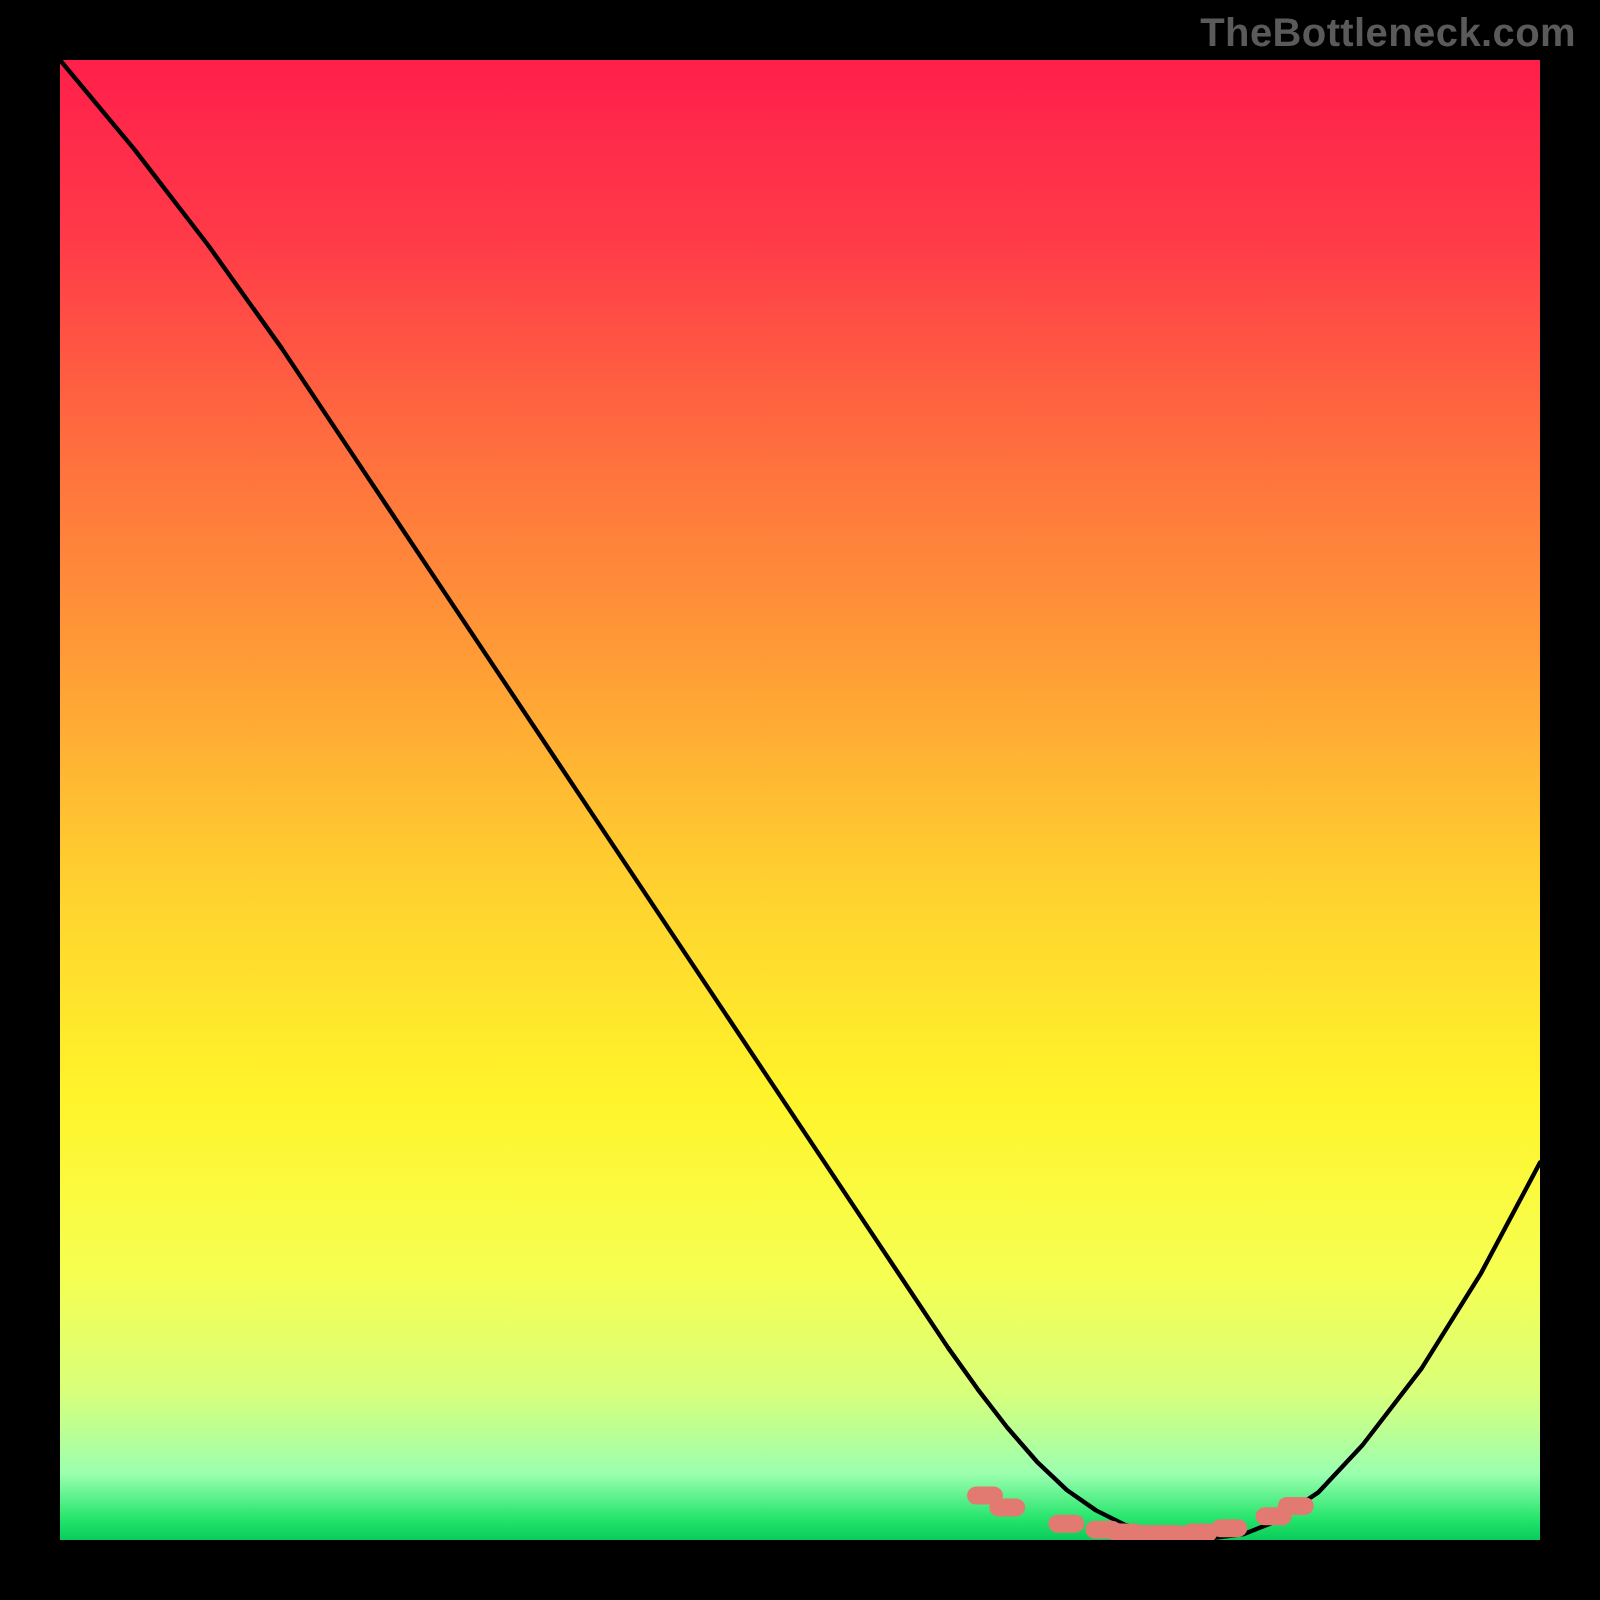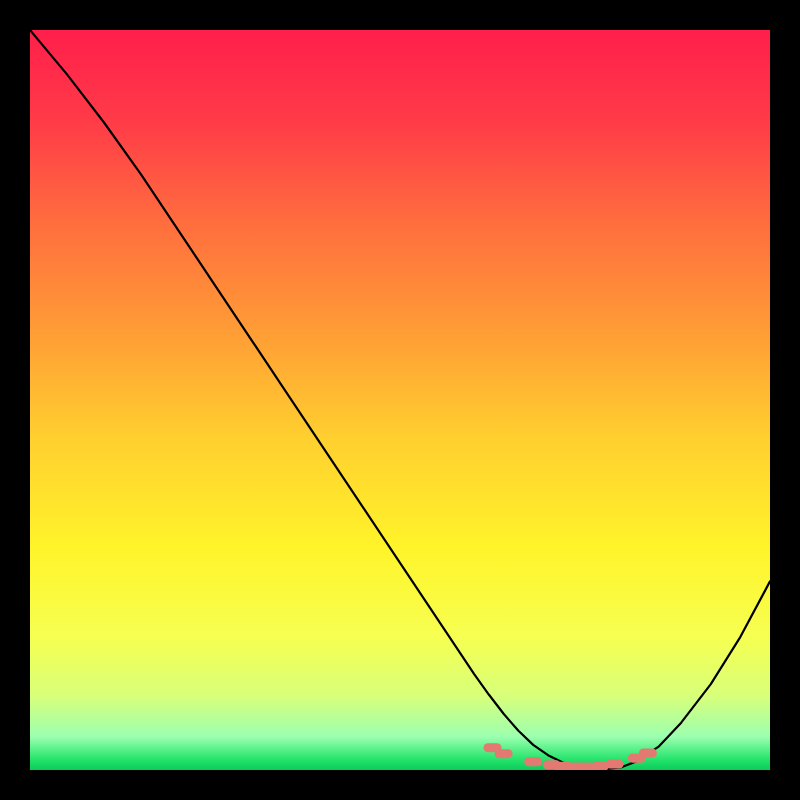--- a/index.html
+++ b/index.html
@@ -27,20 +27,21 @@
     font-weight: 600;
     color: #5a5a5a;
     letter-spacing: 0.2px;
     user-select: none;
   }
 </style>
 </head>
 <body>
 
 <div class="frame">
+  <div class="watermark">TheBottleneck.com</div>
   <div class="plot">
     <svg id="chart-svg" width="740" height="740" viewBox="0 0 740 740">
       <defs>
         <linearGradient id="bgGrad" x1="0" y1="0" x2="0" y2="1">
             <stop offset="0%" stop-color="#ff1f4b"></stop>
             <stop offset="12%" stop-color="#ff3a48"></stop>
             <stop offset="25%" stop-color="#ff6a3f"></stop>
             <stop offset="40%" stop-color="#ff9a36"></stop>
             <stop offset="55.00000000000001%" stop-color="#ffcf2f"></stop>
             <stop offset="70%" stop-color="#fff42a"></stop>

